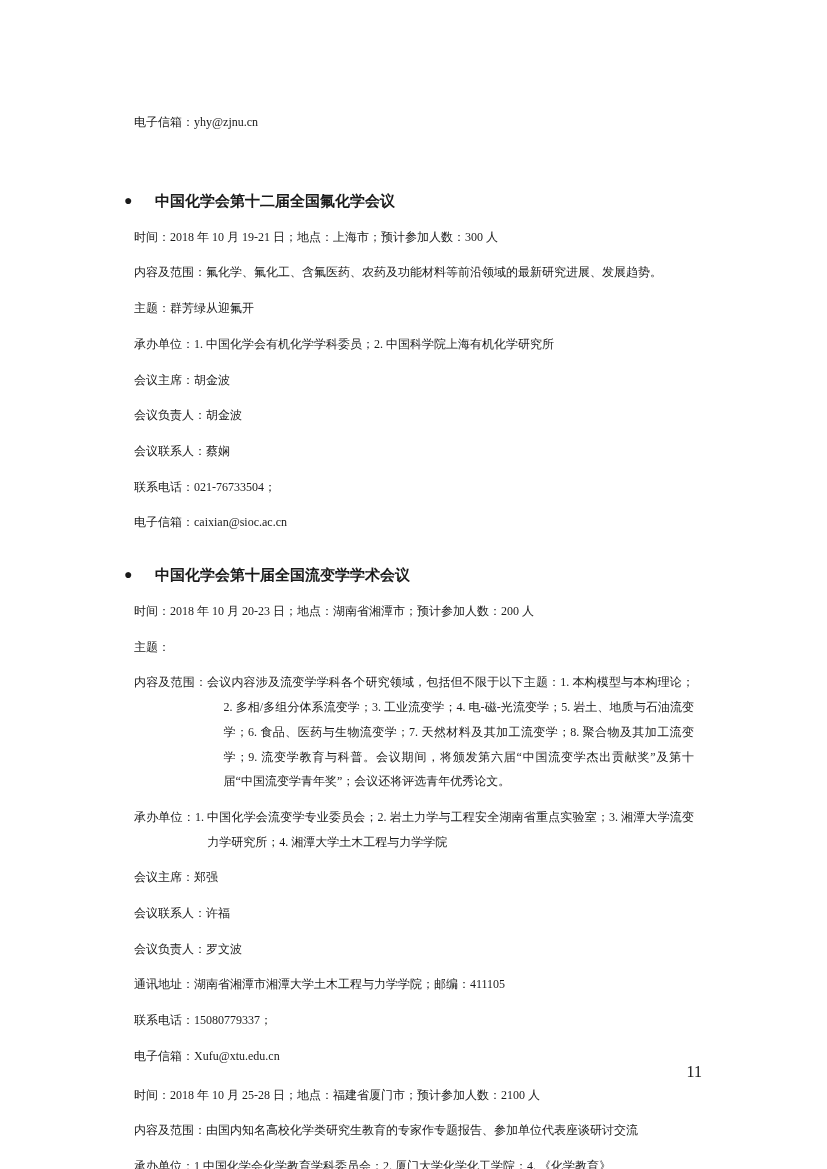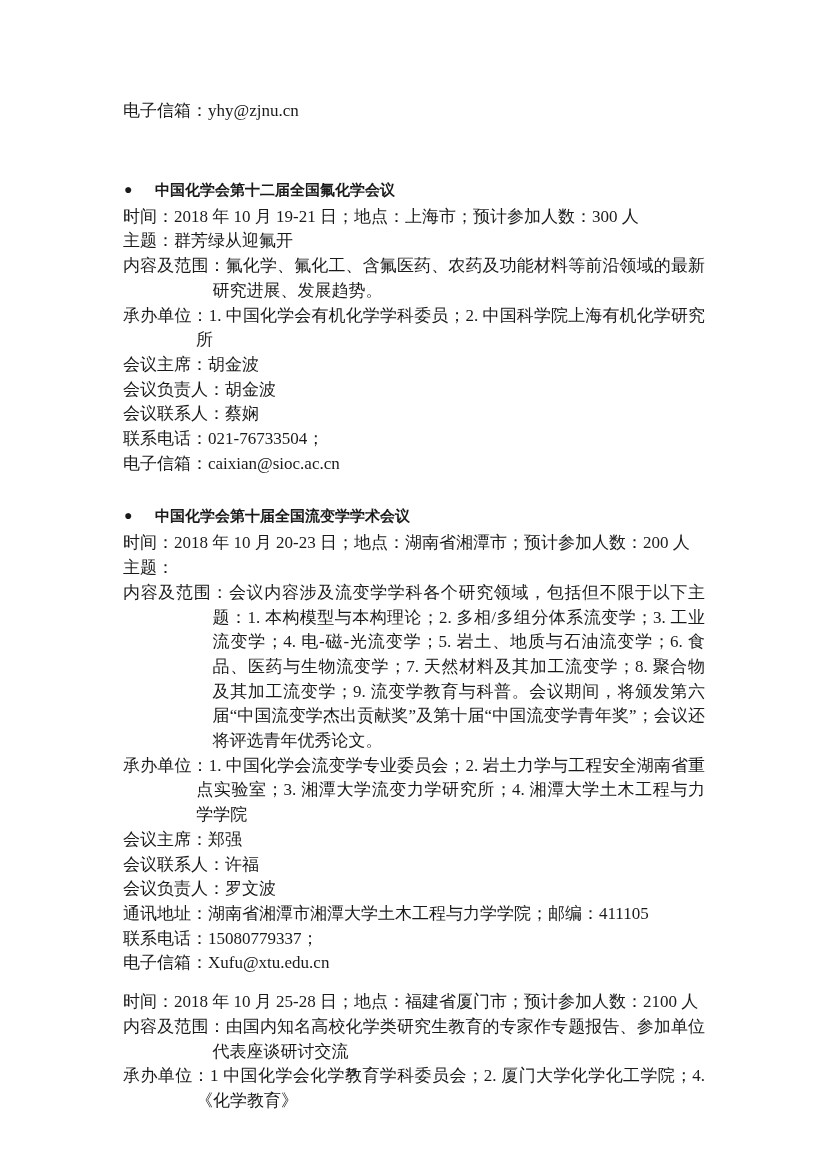--- a/index.html
+++ b/index.html
@@ -15,24 +15,24 @@
     font-family: "Liberation Serif", "DejaVu Serif", serif;
     color: #1a1a1a;
   }
   .page-content {
     position: absolute;
     top: 99px;
     left: 123px;
     width: 582px;
   }
   .field {
-    font-size: 17px;
+    font-size: 12px;
     line-height: 24.7px;
     text-align: justify;
-    margin: 0;
+    margin: 11px;
     word-break: break-word;
   }
   .field-label, .field-value {
     font-size: inherit;
   }
   .conference { margin-top: 27px; }
   .conference:nth-child(1) { margin-top: 53px; }
   .conference:nth-child(2) { margin-top: 27px; }
   .conference:nth-child(3) { margin-top: 14px; }
   .conf-title {
@@ -49,40 +49,40 @@
     left: 1px;
     top: 0;
     font-weight: normal;
     font-size: 14px;
   }
   .page-number {
     position: absolute;
     top: 1064px;
     left: 0;
     width: 702px;
-    text-align: center;
-    font-size: 13px;
+    text-align: right;
+    font-size: 16px;
     line-height: 16px;
     color: #1a1a1a;
   }
 </style>
 </head>
 <body>
 
 <div class="page-content">
   <p class="field orphan-line" style="padding-left: 73px; text-indent: -73px;"><span class="field-label">电子信箱：</span><span class="field-value">yhy@zjnu.cn</span></p>
   <div id="conference-list">
   <section class="conference">
     <h3 class="conf-title"><span class="bullet">●</span><span class="title-text">中国化学会第十二届全国氟化学会议</span></h3>
 
   <p class="field" style="padding-left: 43.8px; text-indent: -43.8px;"><span class="field-label">时间：</span><span class="field-value">2018 年 10 月 19-21 日；地点：上海市；预计参加人数：300 人</span></p>
 
+  <p class="field" style="padding-left: 89.6px; text-indent: -89.6px;"><span class="field-label">内容及范围：</span><span class="field-value">氟化学、氟化工、含氟医药、农药及功能材料等前沿领域的最新研究进展、发展趋势。</span></p>
+
   <p class="field" style="padding-left: 43.8px; text-indent: -43.8px;"><span class="field-label">主题：</span><span class="field-value">群芳绿从迎氟开</span></p>
-
-  <p class="field" style="padding-left: 89.6px; text-indent: -89.6px;"><span class="field-label">内容及范围：</span><span class="field-value">氟化学、氟化工、含氟医药、农药及功能材料等前沿领域的最新研究进展、发展趋势。</span></p>
 
   <p class="field" style="padding-left: 73px; text-indent: -73px;"><span class="field-label">承办单位：</span><span class="field-value">1. 中国化学会有机化学学科委员；2. 中国科学院上海有机化学研究所</span></p>
 
   <p class="field" style="padding-left: 73px; text-indent: -73px;"><span class="field-label">会议主席：</span><span class="field-value">胡金波</span></p>
 
   <p class="field" style="padding-left: 87.6px; text-indent: -87.6px;"><span class="field-label">会议负责人：</span><span class="field-value">胡金波</span></p>
 
   <p class="field" style="padding-left: 87.6px; text-indent: -87.6px;"><span class="field-label">会议联系人：</span><span class="field-value">蔡娴</span></p>
 
 

